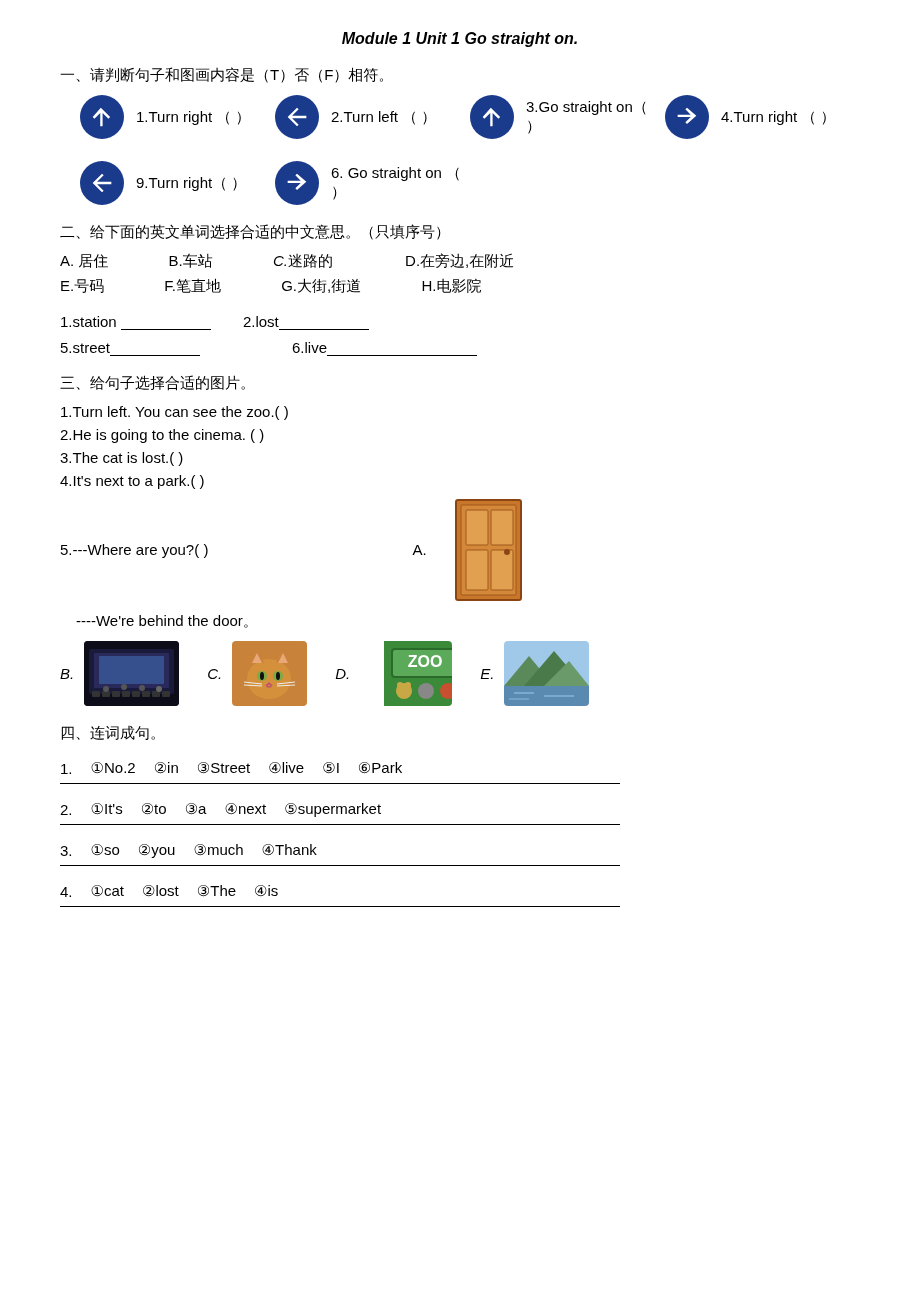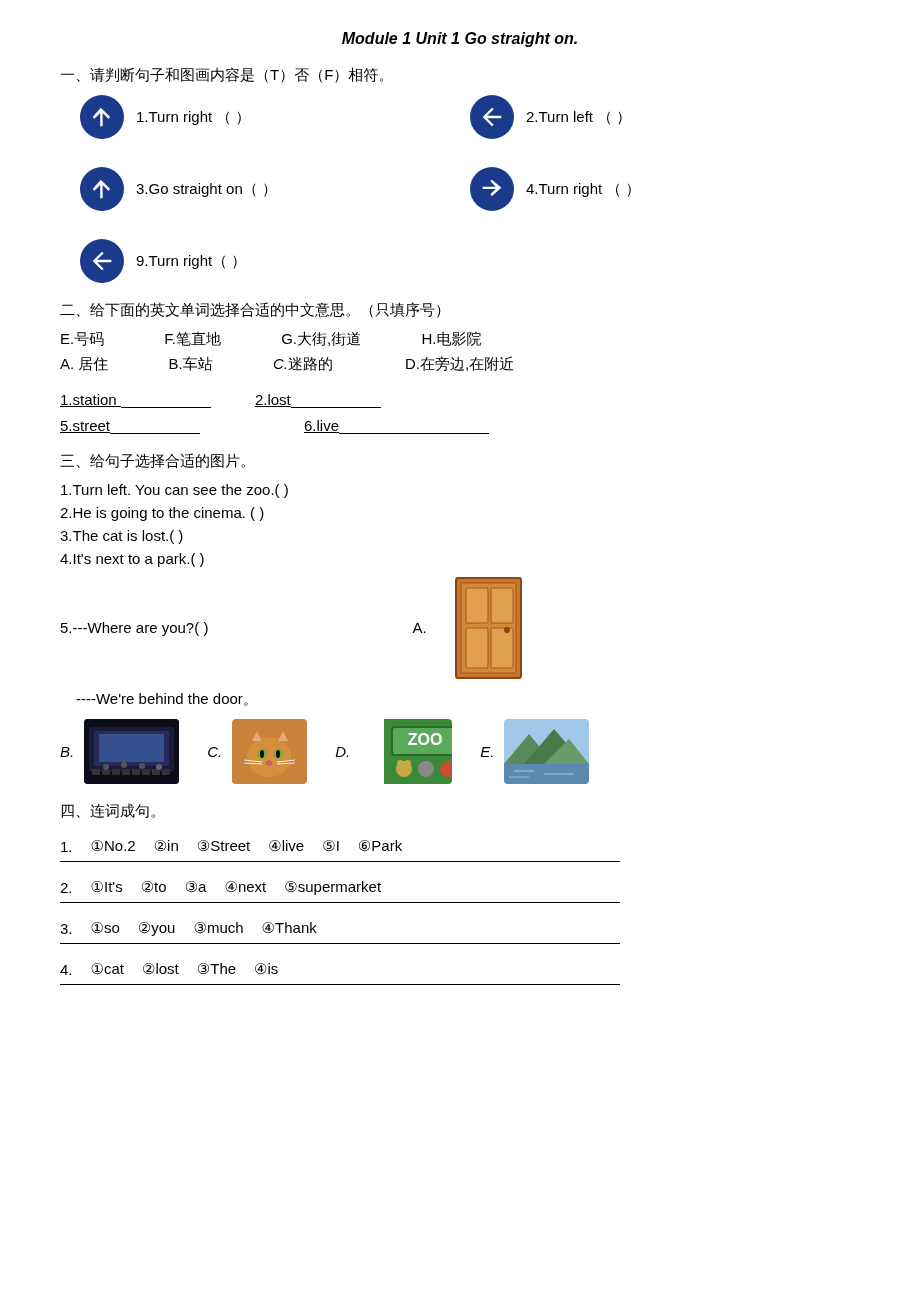--- a/index.html
+++ b/index.html
@@ -22,22 +22,22 @@
     }
     .section-header {
       font-size: 15px;
       margin-bottom: 10px;
     }
     .section { margin-bottom: 18px; }
 
     
     .dir-grid {
       display: grid;
-      grid-template-columns: 1fr 1fr;
-      gap: 28px 0;
+      grid-template-columns: 1fr 1fr 1fr 1fr;
+      gap: 22px 0;
       margin: 10px 0 18px 20px;
     }
     .dir-item {
       display: flex;
       align-items: center;
       gap: 12px;
       font-size: 15px;
       font-family: Arial, sans-serif;
     }
     .dir-icon {
@@ -57,25 +57,24 @@
     }
 
     
     .vocab-options {
       font-size: 15px;
       margin-bottom: 6px;
     }
     .vocab-options span { margin-right: 28px; }
     .vocab-row {
       display: flex;
-      gap: 44px;
+      gap: 32px;
       margin-bottom: 8px;
       font-size: 15px;
       font-family: Arial, sans-serif;
-      text-decoration: underline;
     }
     .blank-line {
       display: inline-block;
       border-bottom: 1px solid #000;
       min-width: 90px;
       vertical-align: bottom;
     }
     .blank-line-long {
       display: inline-block;
       border-bottom: 1px solid #000;
@@ -177,36 +176,44 @@
 
     <div class="dir-item">
       <div class="dir-icon">
         <svg viewBox="0 0 24 24">
             <path d="M20 11H7.83l5.59-5.59L12 4l-8 8 8 8 1.41-1.41L7.83 13H20v-2z"></path>
           </svg>
       </div>
       <span>9.Turn right（  ）</span>
     </div>
 
+    <div class="dir-item">
+      <div class="dir-icon">
+        <svg viewBox="0 0 24 24">
+            <path d="M12 4l1.41 1.41L8.83 10H20v2H8.83l4.58 4.59L12 18l-8-7 8-7z" transform="scale(-1,1) translate(-24,0)"></path>
+          </svg>
+      </div>
+      <span>6. Go straight on  （  ）</span>
+    </div>
   </div>
 </div>
 
 <div class="section">
   <div class="section-header">二、给下面的英文单词选择合适的中文意思。（只填序号）</div>
+  <div class="vocab-options">
+    <span>A. 居住</span>
+    <span style="margin-left:28px">B.车站</span>
+    <span style="margin-left:28px"><em>C.</em>迷路的</span>
+    <span style="margin-left:40px">D.在旁边,在附近</span>
+  </div>
   <div class="vocab-options">
     <span>E.号码</span>
     <span style="margin-left:28px">F.笔直地</span>
     <span style="margin-left:28px">G.大街,街道</span>
     <span style="margin-left:28px">H.电影院</span>
-  </div>
-  <div class="vocab-options">
-    <span>A. 居住</span>
-    <span style="margin-left:28px">B.车站</span>
-    <span style="margin-left:28px"><em>C.</em>迷路的</span>
-    <span style="margin-left:40px">D.在旁边,在附近</span>
   </div>
   <div style="height:10px"></div>
 
   <div class="vocab-row">
     <span>1.station <span class="blank-line">&nbsp;&nbsp;&nbsp;&nbsp;&nbsp;&nbsp;&nbsp;&nbsp;&nbsp;&nbsp;</span></span>
     <span style="">2.lost<span class="blank-line">&nbsp;&nbsp;&nbsp;&nbsp;&nbsp;&nbsp;&nbsp;&nbsp;&nbsp;&nbsp;&nbsp;</span></span>
   </div>
   <div class="vocab-row">
     <span>5.street<span class="blank-line">&nbsp;&nbsp;&nbsp;&nbsp;&nbsp;&nbsp;&nbsp;&nbsp;&nbsp;&nbsp;</span></span>
     <span style="margin-left:60px">6.live<span class="blank-line-long">&nbsp;&nbsp;&nbsp;&nbsp;&nbsp;&nbsp;&nbsp;&nbsp;&nbsp;&nbsp;&nbsp;&nbsp;&nbsp;&nbsp;&nbsp;</span></span>

